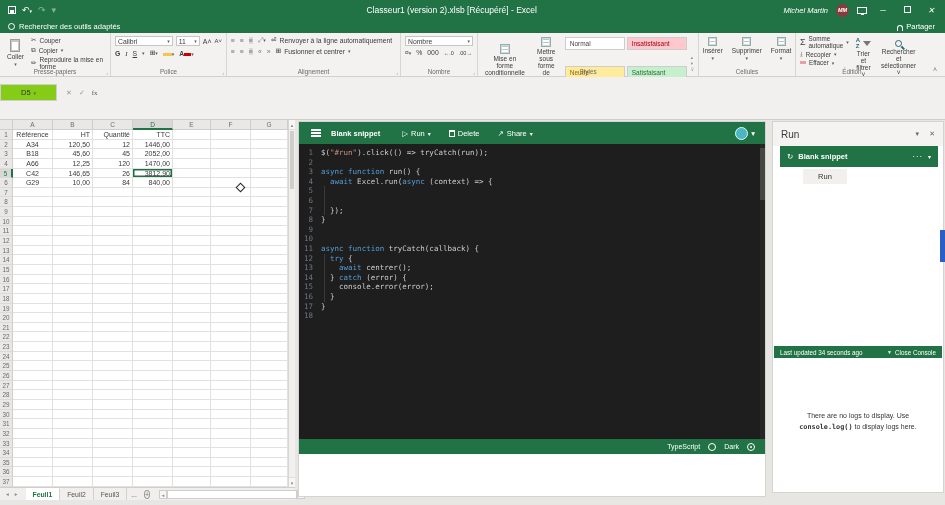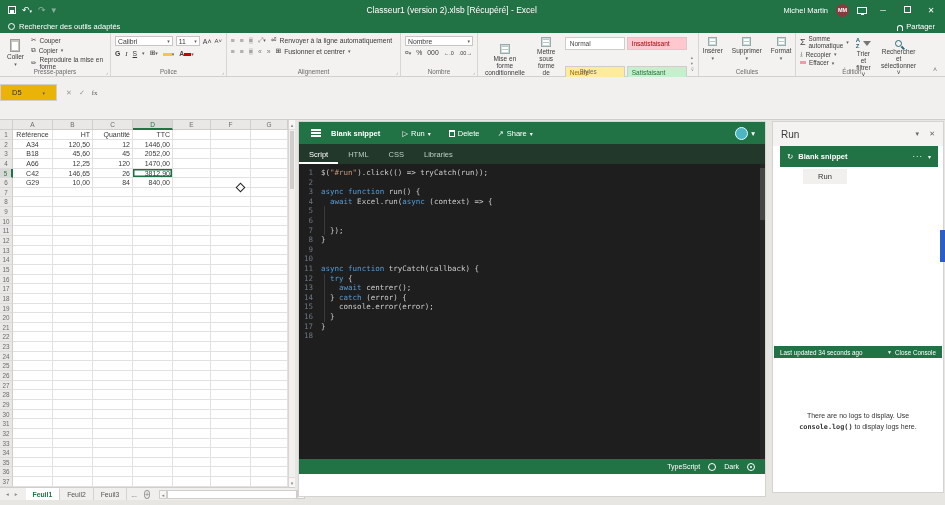--- a/index.html
+++ b/index.html
@@ -9,21 +9,21 @@
 
   
   .titlebar { position:absolute; left:0; top:0; width:945px; height:20px; background:#217346;
               display:flex; align-items:center; color:#fff; }
   .qat { display:flex; align-items:center; gap:6px; padding-left:8px; width:120px; }
   .qat .gl { font-size:9px; color:#fff; line-height:1; }
   .qat .dim { opacity:.45; }
   .i-save { width:8px; height:8px; border:1px solid #fff; position:relative; }
   .i-save:after { content:""; position:absolute; left:1px; bottom:0; width:4px; height:3px; background:#fff; }
   .tb-title { flex:1; text-align:center; font-size:8.5px; white-space:nowrap; overflow:hidden; }
-  .tb-right { display:flex; align-items:center; gap:8px; padding-right:6px; }
+  .tb-right { display:flex; align-items:center; gap:8px; padding-right:6px;font-style:italic; }
   .tb-user { font-size:7.5px; }
   .avatar { width:13px; height:13px; border-radius:50%; background:#8a3a3f; color:#fff; font-size:5.5px;
             display:flex; align-items:center; justify-content:center; font-weight:bold; }
   .i-monitor { width:10px; height:7px; border:1px solid #fff; position:relative; }
   .i-monitor:after { content:""; position:absolute; left:3px; bottom:-2px; width:3px; height:1px; background:#fff; }
   .winbtn { font-size:8px; width:16px; text-align:center; cursor:default; }
   .i-restore { width:7px; height:7px; border:1px solid #fff; position:relative; display:inline-block; }
 
   
   .tabrow { position:absolute; left:0; top:20px; width:945px; height:13px; background:#217346;
@@ -63,22 +63,22 @@
                  transform:rotate(45deg); left:5px; top:6px; }
   .i-funnel { width:0; height:0; border-left:4px solid transparent; border-right:4px solid transparent;
               border-top:5px solid #777; }
   .az { font-size:6px; font-weight:bold; color:#2b6777; line-height:1; }
   .sigma { font-size:9px; color:#444; }
   .swatch { width:9px; height:3px; display:inline-block; }
   .collapse { position:absolute; right:8px; bottom:3px; color:#777; font-size:7px; }
 
   
   .fbarzone { position:absolute; left:0; top:77px; width:945px; height:43px; background:#f1f0ee; border-bottom:1px solid #cfcdcb; }
-  .namebox { position:absolute; left:0; top:7px; width:57px; height:17px; background:#eab308; border:1px solid #d0cecc;
-             font-size:7.5px; color:#333; display:flex; align-items:center; padding:0 11px; justify-content:space-between; }
+  .namebox { position:absolute; left:0; top:7px; width:57px; height:17px; background:#84cc16; border:1px solid #d0cecc;
+             font-size:7.5px; color:#333; display:flex; align-items:center; padding:0 20px; justify-content:space-between; }
   .fxbtns { position:absolute; left:60px; top:7px; width:60px; height:17px; display:flex; align-items:center; gap:7px;
             padding-left:6px; color:#9a9a9a; font-size:7px; }
   .fxbtns .fx { font-family:"Liberation Serif",serif; color:#5a5a5a; }
   .finput { position:absolute; left:122px; top:7px; width:820px; height:34px; background:#fff; border:1px solid #d8d6d4;
             font-size:7.5px; color:#333; padding:2px 4px; font-family:"Liberation Sans",sans-serif; }
   .fchev { position:absolute; right:4px; top:9px; color:#888; font-size:6px; }
 
   
   .sheet { position:absolute; left:0; top:120px; width:295px; height:367px; background:#fff; }
   .colhead { display:flex; height:10px; }
@@ -797,26 +797,20 @@
       <span class="sl-item">
           <span class="i-trash"></span> 
           <span>Delete</span>
         </span>
       <span class="sl-item">↗ <span>Share</span> <span class="tri">▾</span></span>
       <span class="sl-avatar">
           <span class="circ"></span>
           <span class="tri">▾</span>
         </span>
     </div>
-    <div class="sl-tabs" id="slTabs">
-        <div class="sl-tab active">Script</div>
-        <div class="sl-tab">HTML</div>
-        <div class="sl-tab">CSS</div>
-        <div class="sl-tab">Libraries</div>
-      </div>
     <div class="editor" id="codeEditor">
         <div style="padding-top: 4px;">
           <div class="eline"><span class="lnum">1</span><span class="lcode"><span class="tok-p">$(</span><span class="tok-s">"#run"</span><span class="tok-p">).click(() =&gt; tryCatch(run));</span></span></div>
           <div class="eline"><span class="lnum">2</span><span class="lcode"></span></div>
           <div class="eline"><span class="lnum">3</span><span class="lcode"><span class="tok-k">async</span><span class="tok-p"> </span><span class="tok-k">function</span><span class="tok-p"> run() {</span></span></div>
           <div class="eline"><span class="lnum">4</span><span class="lcode"><span class="tok-p">  </span><span class="tok-k">await</span><span class="tok-p"> Excel.run(</span><span class="tok-k">async</span><span class="tok-p"> (context) =&gt; {</span></span></div>
           <div class="eline gl"><span class="lnum">5</span><span class="lcode"></span></div>
           <div class="eline gl"><span class="lnum">6</span><span class="lcode"></span></div>
           <div class="eline gl"><span class="lnum">7</span><span class="lcode"><span class="tok-p">  });</span></span></div>
           <div class="eline"><span class="lnum">8</span><span class="lcode"><span class="tok-p">}</span></span></div>

